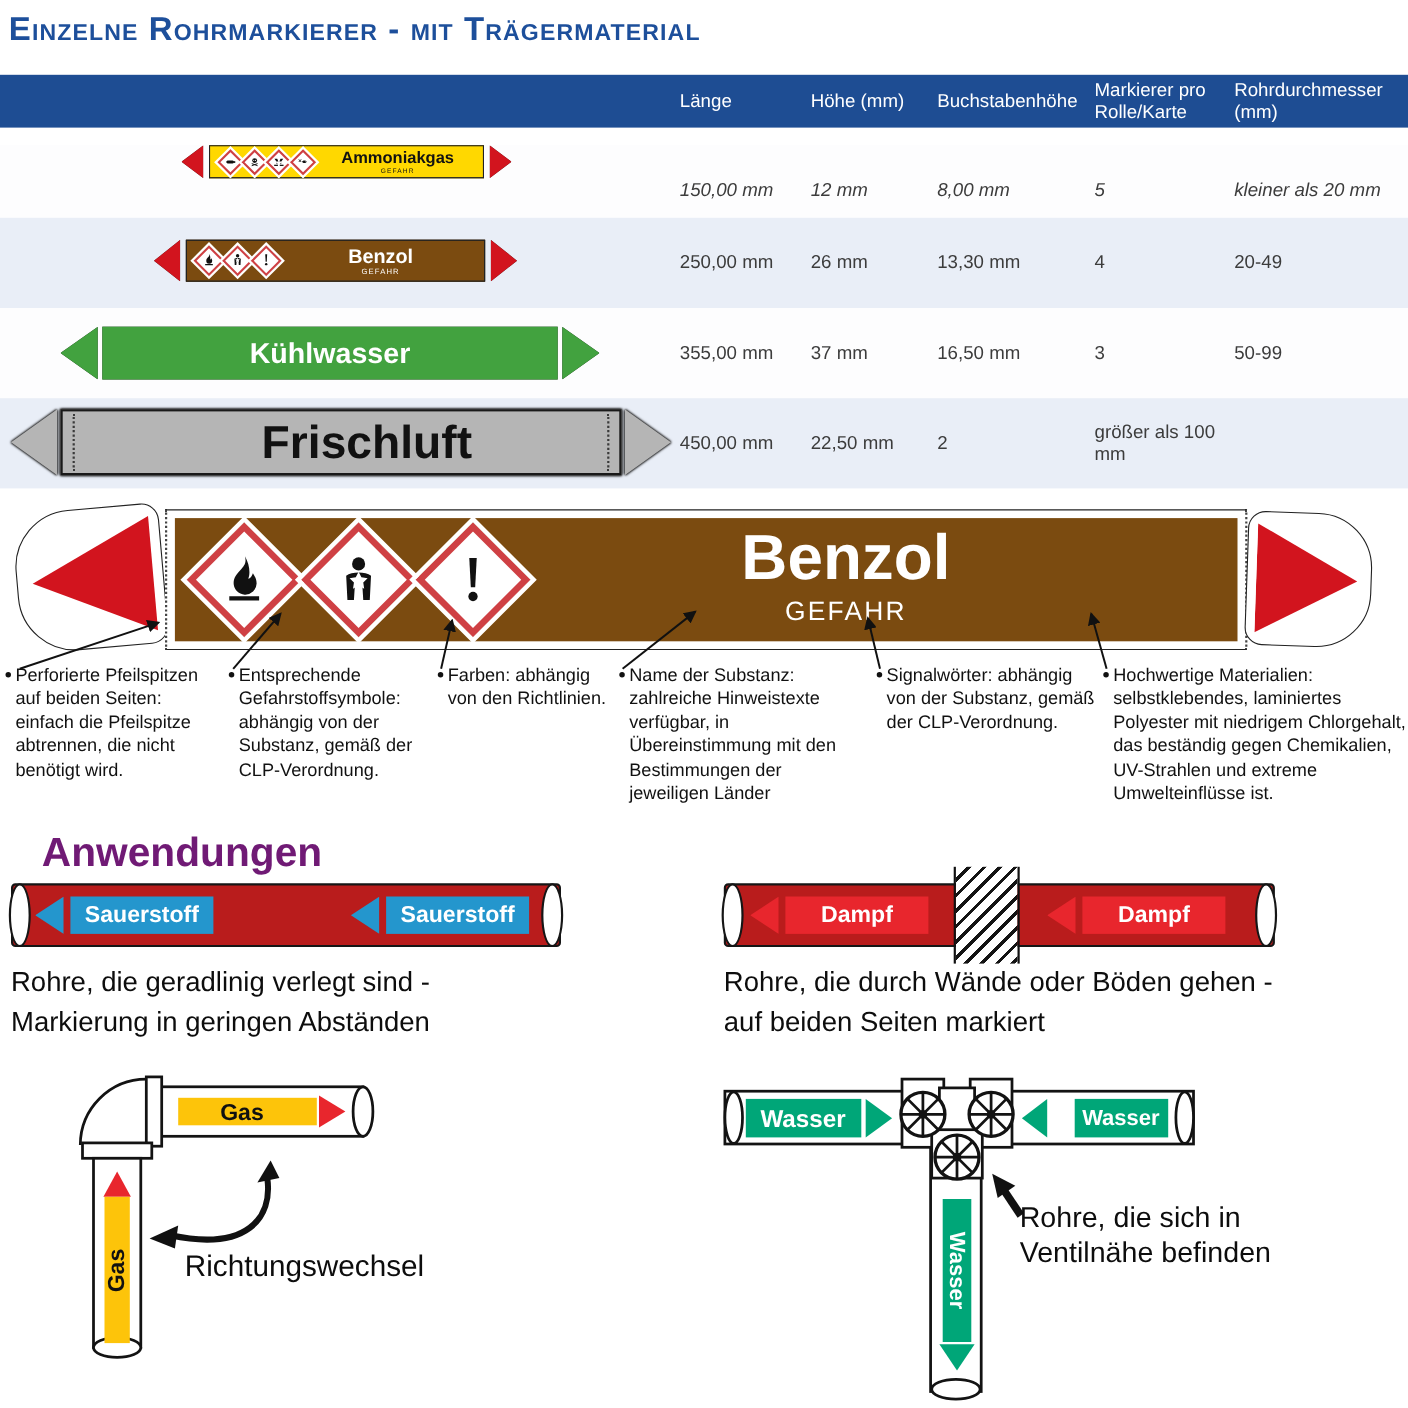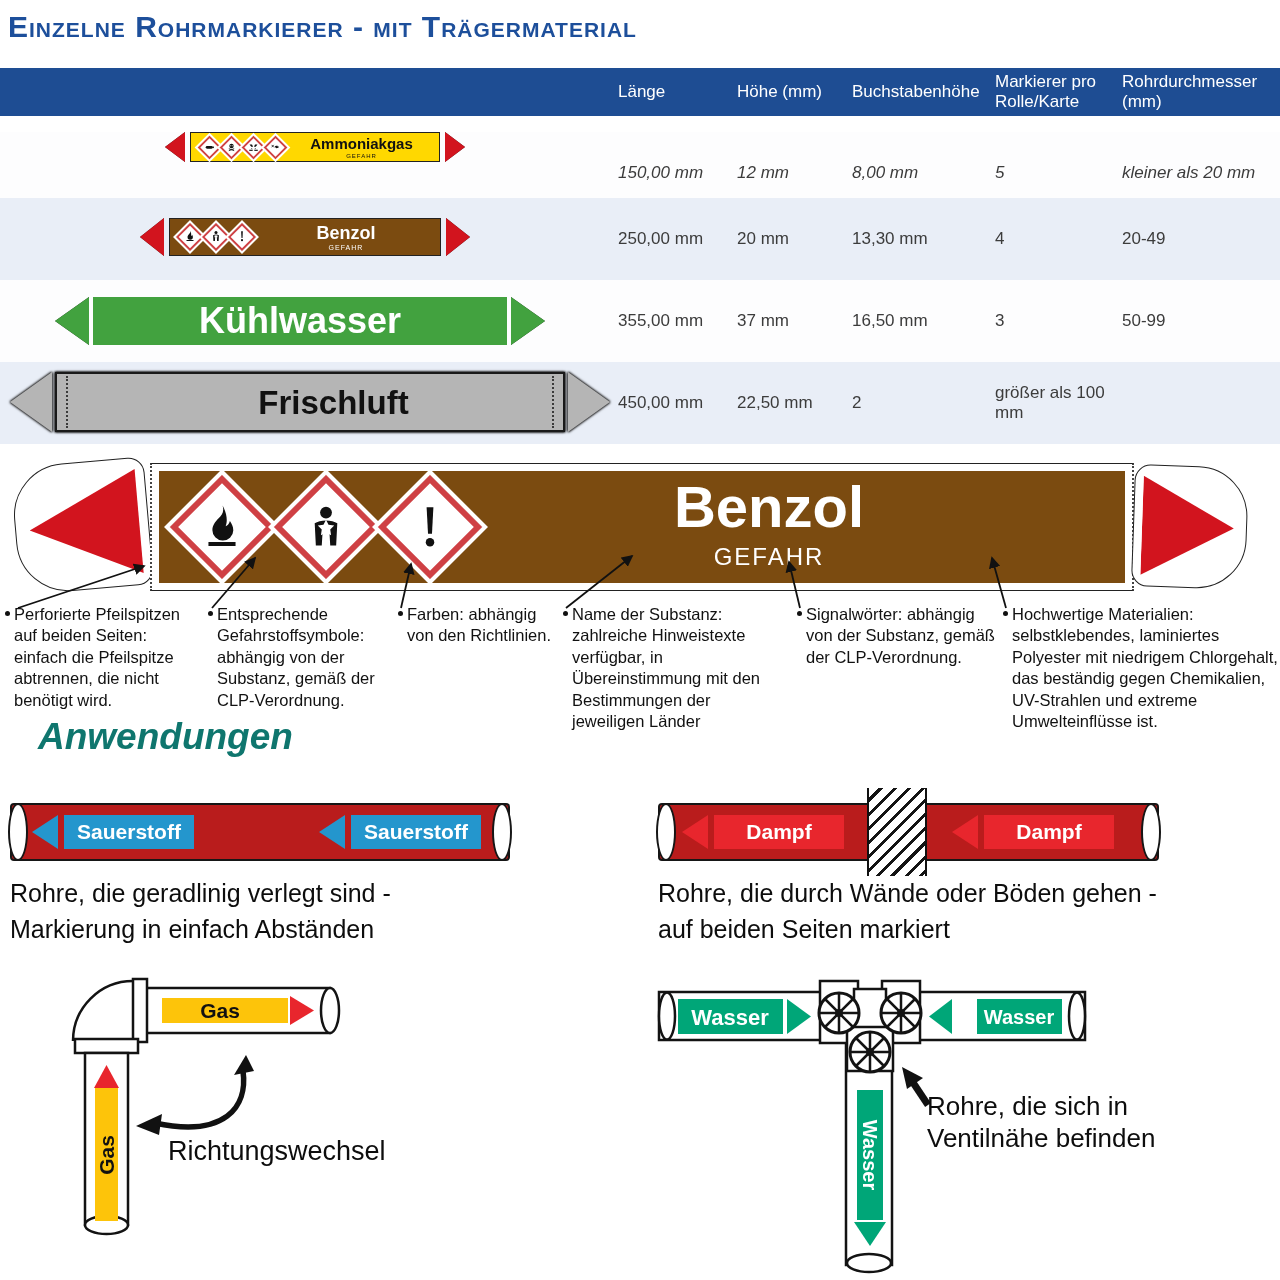--- a/index.html
+++ b/index.html
@@ -34,24 +34,24 @@
   .rmk .txt{flex:1;text-align:center;line-height:1;color:var(--tc);}
   .rmk .nm{font-weight:bold;}
   .rmk .sg{letter-spacing:1px;margin-top:2px;}
   .mk0{left:165px;top:132px;width:300px;height:30px;}
   .mk0 .a{width:20px;} .mk0 .nm{font-size:15px;} .mk0 .sg{font-size:6px;}
   .mk0 .pictos{gap:5px;} .mk0 .ghs{--ps:13px;}
   .mk1{left:140px;top:218px;width:330px;height:38px;}
   .mk1 .a{width:24px;} .mk1 .nm{font-size:18px;} .mk1 .sg{font-size:7px;}
   .mk1 .pictos{gap:6px;} .mk1 .ghs{--ps:16px;}
   .mk2{left:55px;top:297px;width:490px;height:48px;gap:4px;}
-  .mk2 .a{width:34px;} .mk2 .band{border:none;} .mk2 .nm{font-size:36px;}
+  .mk2 .a{width:34px;} .mk2 .band{border:none;} .mk2 .nm{font-size:26px;}
   .mk3{left:10px;top:372px;width:600px;height:60px;gap:3px;
        filter:drop-shadow(0 0 1px #111) drop-shadow(0 0 0.8px #111);}
-  .mk3 .a{width:42px;} .mk3 .band{border:2.5px solid #191919;} .mk3 .nm{font-size:33px;margin-left:47px;}
+  .mk3 .a{width:42px;} .mk3 .band{border:2.5px solid #191919;} .mk3 .nm{font-size:42px;margin-left:47px;}
   .perf{position:absolute;top:2px;bottom:2px;width:0;border-left:2px dotted #3a3a3a;}
   .perf.pl{left:9px;} .perf.pr{right:9px;}
 
   
   .ghs{width:var(--ps);height:var(--ps);transform:rotate(45deg);background:#fff;
        border:var(--pb,2px) solid #cf4044;outline:2px solid #fff;flex:none;
        display:flex;align-items:center;justify-content:center;}
   .ghs .ghs-in{transform:rotate(-45deg);width:82%;height:82%;
        display:flex;align-items:center;justify-content:center;}
   .ghs svg{width:100%;height:100%;display:block;}
@@ -79,21 +79,21 @@
   
   .co-svg{position:absolute;left:0;top:540px;}
   .co{position:absolute;top:604px;font-size:16.5px;line-height:1.3;padding-left:9px;}
   .co::before{content:"";position:absolute;left:0;top:7px;width:5px;height:5px;
               border-radius:50%;background:#111;}
   .co b{font-weight:normal;}
   .co0{left:5px;width:180px;} .co1{left:208px;width:178px;} .co2{left:398px;width:158px;}
   .co3{left:563px;width:208px;} .co4{left:797px;width:190px;} .co5{left:1003px;width:266px;}
 
   
-  .apps-h{position:absolute;left:38px;top:716px;font-size:37px;font-weight:bold;color:#0f766e;font-style:italic;}
+  .apps-h{position:absolute;left:38px;top:754px;font-size:37px;font-weight:bold;color:#701a75;}
   .pipe{position:absolute;height:54px;background:#b91c1c;border:2.5px solid #161616;border-radius:4px;}
   .pipe-l{left:10px;top:803px;width:496px;}
   .pipe-r{left:658px;top:803px;width:497px;}
   .cap{position:absolute;top:-2px;bottom:-2px;width:16px;background:#fff;
        border:2.5px solid #161616;border-radius:50%;}
   .cap.cl{left:-4px;} .cap.cr{right:-4px;}
   .pm{position:absolute;top:50%;transform:translateY(-50%);display:flex;align-items:center;gap:6px;}
   .pm .pa{width:26px;height:34px;clip-path:polygon(100% 0,0 50%,100% 100%);background:var(--mc);flex:none;}
   .pm .pb{width:130px;height:34px;background:var(--mc);color:#fff;font-weight:bold;font-size:21px;
           display:flex;align-items:center;justify-content:center;}
@@ -128,21 +128,21 @@
     <div class="tc"></div>
     <div class="tc">150,00 mm</div>
     <div class="tc">12 mm</div>
     <div class="tc">8,00 mm</div>
     <div class="tc">5</div>
     <div class="tc">kleiner als 20 mm</div>
   </div>
   <div class="trow r1">
     <div class="tc"></div>
     <div class="tc">250,00 mm</div>
-    <div class="tc">20 mm</div>
+    <div class="tc">26 mm</div>
     <div class="tc">13,30 mm</div>
     <div class="tc">4</div>
     <div class="tc">20-49</div>
   </div>
   <div class="trow r2">
     <div class="tc"></div>
     <div class="tc">355,00 mm</div>
     <div class="tc">37 mm</div>
     <div class="tc">16,50 mm</div>
     <div class="tc">3</div>
@@ -355,21 +355,21 @@
     </div>
     <div class="wall"></div>
     <div class="pm" style="--mc:#e8262d;left:292px">
       <div class="pa"></div>
       <div class="pb">Dampf</div>
     </div>
   </div>
 
   <div class="cap1">
     <div>Rohre, die geradlinig verlegt sind -</div>
-    <div>Markierung in einfach Abständen</div>
+    <div>Markierung in geringen Abständen</div>
   </div>
   <div class="cap2">
     <div>Rohre, die durch Wände oder Böden gehen -</div>
     <div>auf beiden Seiten markiert</div>
   </div>
 
   <svg class="diag diag-elbow" width="420" height="295" viewBox="0 0 420 295">
 
     <path d="M93 6 A60 60 0 0 0 33 66 L97 70 L97 6 Z" fill="#fff" stroke="none"></path>
     <path d="M93 6 A60 60 0 0 0 33 66" fill="none" stroke="#131313" stroke-width="2.5"></path>

